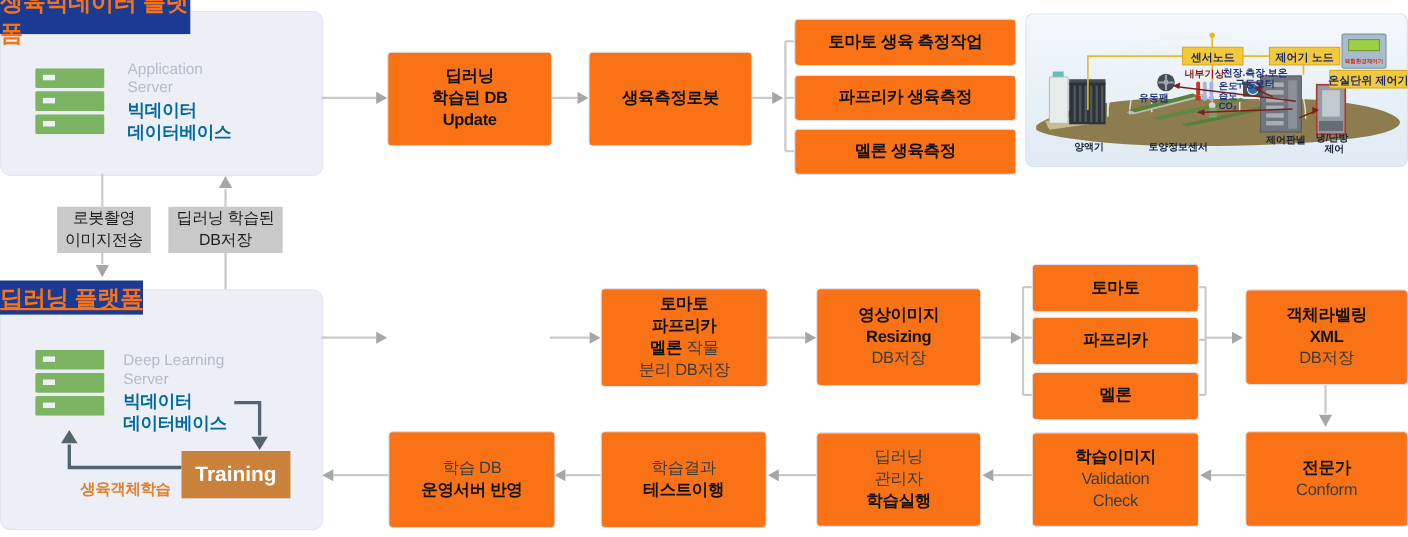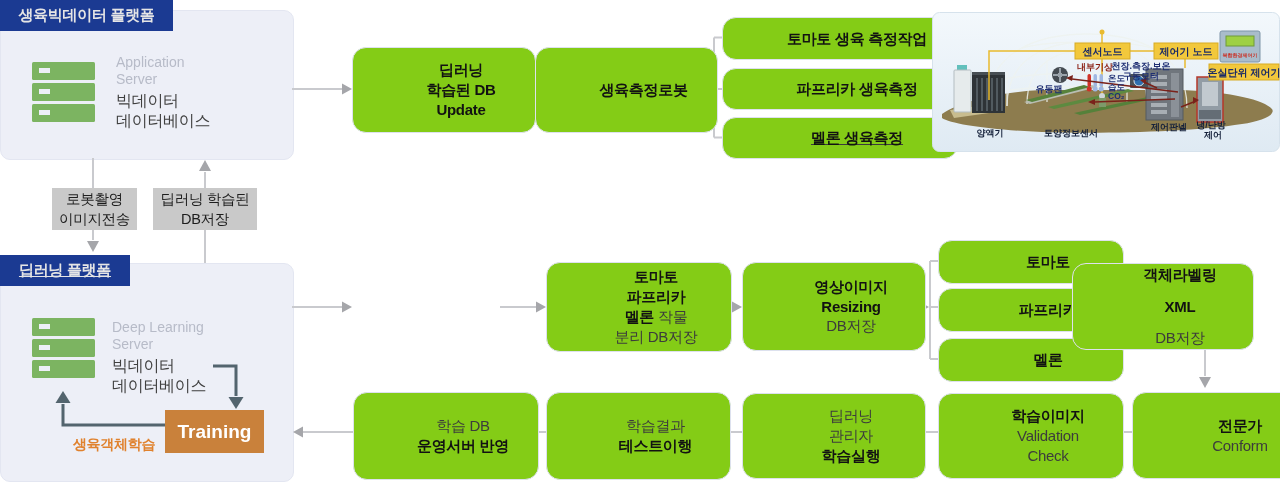--- a/index.html
+++ b/index.html
@@ -1,33 +1,33 @@
 <!DOCTYPE html>
 <html><head>
 <meta charset="utf-8">
 <style>
   html,body{margin:0;padding:0;background:#ffffff;}
   .stage{position:relative;width:1280px;height:488px;background:#ffffff;overflow:hidden;
          font-family:"Liberation Sans","DejaVu Sans",sans-serif;}
   .wires{position:absolute;left:0;top:0;z-index:1;}
   .platform{position:absolute;background:#edeff7;border:1px solid #e3e6f1;border-radius:10px;z-index:0;}
-  .badge{position:absolute;background:#1b3a92;color:#e5e5e5;font-weight:bold;font-size:15px;
+  .badge{position:absolute;background:#1b3a92;color:#f97316;font-weight:bold;font-size:21px;
          display:flex;align-items:center;justify-content:center;z-index:3;letter-spacing:-0.3px;}
-  .fbox{position:absolute;background:#84cc16;border:1px solid #dde1ee;border-radius:14px;
+  .fbox{position:absolute;background:#f97316;border:1px solid #dde1ee;border-radius:4px;
         display:flex;flex-direction:column;align-items:center;justify-content:center;text-align:center;
-        font-size:15px;color:#3c3c3c;line-height:1.33;z-index:2;letter-spacing:-0.3px;padding-left:34px;}
+        font-size:15px;color:#3c3c3c;line-height:1.33;z-index:2;letter-spacing:-0.3px;}
   .fbox .ln{white-space:pre;}
   .fbox .b{font-weight:bold;color:#121212;}
   .fbox .r{font-weight:normal;color:#3c3c3c;}
   .graybox{position:absolute;background:#c9c9c9;color:#1d1d1d;display:flex;flex-direction:column;
            align-items:center;justify-content:center;text-align:center;font-size:14.5px;line-height:1.4;z-index:2;letter-spacing:-0.3px;}
   .graybox .ln{white-space:pre;}
   .srv{position:absolute;z-index:2;}
   .srv-label{color:#b7bbc8;font-size:14px;line-height:1.18;white-space:pre-line;}
-  .srv-title{color:#404040;font-weight:normal;font-size:16px;line-height:1.25;white-space:pre-line;margin-top:4px;letter-spacing:-0.3px;}
+  .srv-title{color:#0369a1;font-weight:bold;font-size:16px;line-height:1.25;white-space:pre-line;margin-top:4px;letter-spacing:-0.3px;}
   .training{position:absolute;left:165px;top:410px;width:99px;height:43px;background:#c9813b;color:#ffffff;
             font-weight:bold;font-size:19px;display:flex;align-items:center;justify-content:center;z-index:2;text-align:right;}
   .tnote{position:absolute;left:62px;top:436px;width:104px;text-align:center;color:#e0812d;
          font-weight:bold;font-size:14px;z-index:2;letter-spacing:-0.3px;}
   .ghouse{position:absolute;left:932px;top:12px;z-index:2;}
   .ghouse text{font-family:"Liberation Sans","DejaVu Sans",sans-serif;}
 </style>
 </head>
 <body>
 
@@ -115,21 +115,21 @@
     </div>
   <div class="fbox" style="left:535px;top:47px;width:147px;height:84px;">
       <div class="ln"><span class="b">생육측정로봇</span></div>
     </div>
   <div class="fbox" style="left:722px;top:17px;width:200px;height:41px;">
       <div class="ln"><span class="b">토마토 생육 측정작업</span></div>
     </div>
   <div class="fbox" style="left:722px;top:68px;width:200px;height:40px;">
       <div class="ln"><span class="b">파프리카 생육측정</span></div>
     </div>
-  <div class="fbox" style="left:722px;top:117px;width:200px;height:40px;text-decoration:underline;">
+  <div class="fbox" style="left:722px;top:117px;width:200px;height:40px;">
       <div class="ln"><span class="b">멜론 생육측정</span></div>
     </div>
 
   <div class="graybox" style="left:52px;top:188px;width:85px;height:42px;">
       <div class="ln"><span class="r">로봇촬영</span></div>
       <div class="ln"><span class="r">이미지전송</span></div>
     </div>
   <div class="graybox" style="left:153px;top:188px;width:104px;height:42px;">
       <div class="ln"><span class="r">딥러닝 학습된</span></div>
       <div class="ln"><span class="r">DB저장</span></div>
@@ -169,21 +169,21 @@
     </div>
   <div class="fbox" style="left:938px;top:240px;width:150px;height:42px;">
       <div class="ln"><span class="b">토마토</span></div>
     </div>
   <div class="fbox" style="left:938px;top:288px;width:150px;height:42px;">
       <div class="ln"><span class="b">파프리카</span></div>
     </div>
   <div class="fbox" style="left:938px;top:338px;width:150px;height:42px;">
       <div class="ln"><span class="b">멜론</span></div>
     </div>
-  <div class="fbox" style="left:1072px;top:263px;width:146px;height:85px;gap:12px;">
+  <div class="fbox" style="left:1132px;top:263px;width:146px;height:85px;">
       <div class="ln"><span class="b">객체라벨링</span></div>
       <div class="ln"><span class="b">XML</span></div>
       <div class="ln"><span class="r">DB저장</span></div>
     </div>
 
   <div class="fbox" style="left:1132px;top:392px;width:146px;height:85px;">
       <div class="ln"><span class="b">전문가</span></div>
       <div class="ln"><span class="r">Conform</span></div>
     </div>
   <div class="fbox" style="left:938px;top:393px;width:150px;height:84px;">

